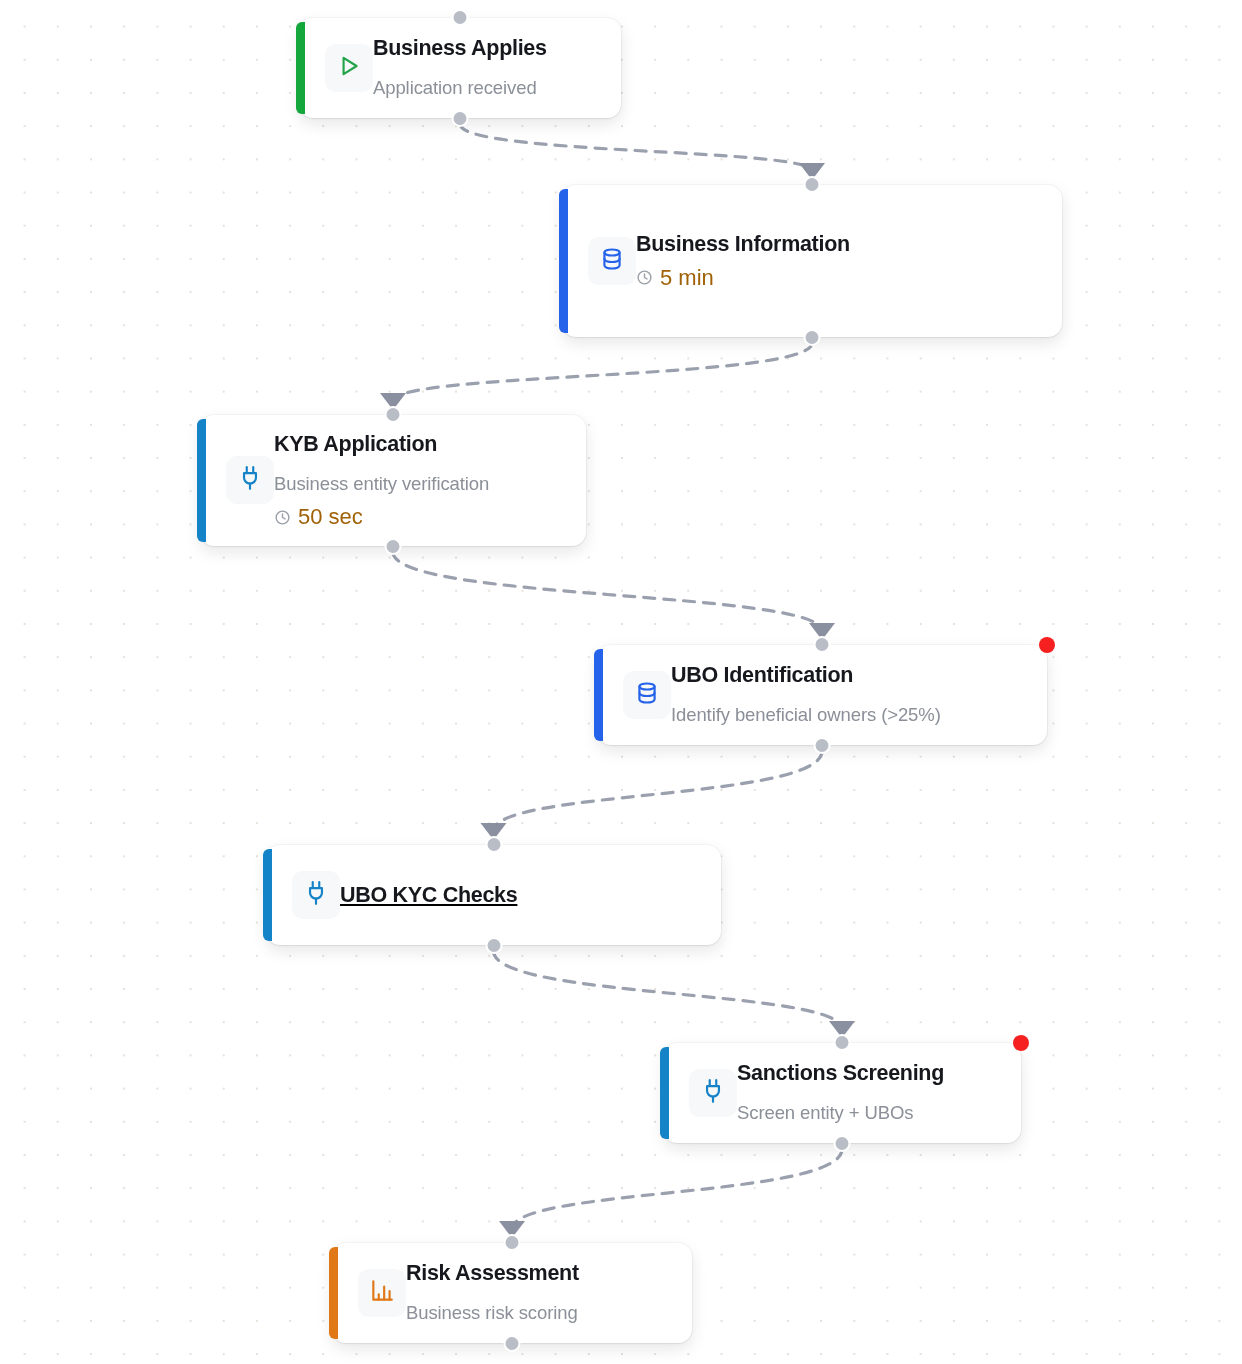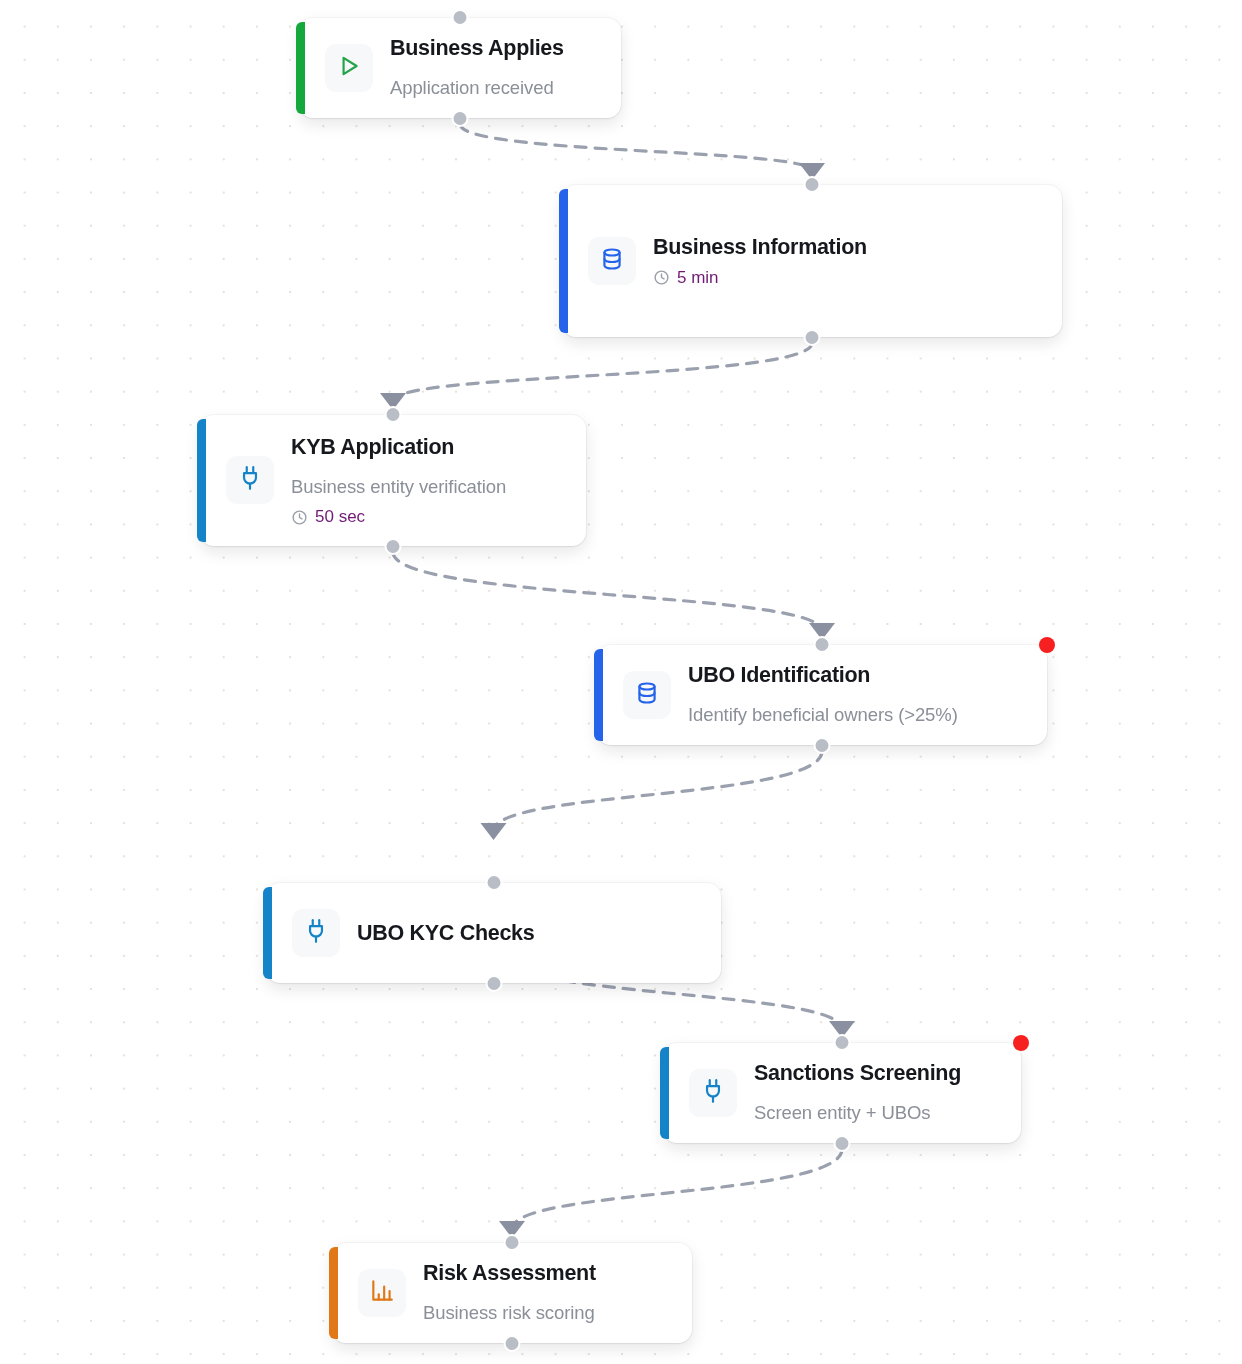--- a/index.html
+++ b/index.html
@@ -47,21 +47,20 @@
     position: absolute;
     left: -3px;
     top: 4px;
     bottom: 4px;
     width: 9px;
     border-radius: 6px 0 0 6px;
   }
   .node-inner {
     display: flex;
     align-items: center;
-    gap: 17px;
     padding: 0 22px 0 26px;
     width: 100%;
     box-sizing: border-box;
   }
   .icon-tile {
     width: 48px;
     height: 48px;
     min-width: 48px;
     border-radius: 11px;
     background: #f7f8f9;
@@ -92,22 +91,22 @@
     letter-spacing: -0.1px;
   }
   .node-sub.wrap {
     white-space: normal;
   }
   .node-meta {
     display: flex;
     align-items: center;
     gap: 7px;
     margin-top: 7px;
-    font-size: 17px;
-    color: #701a75;
+    font-size: 22px;
+    color: #a16207;
   }
   .node-meta svg { display:block; }
   .badge-dot {
     position: absolute;
     width: 16px;
     height: 16px;
     border-radius: 50%;
     background: #f5201f;
     top: -8px;
     right: -8px;
@@ -227,21 +226,21 @@
           </div>
           <div class="node-text">
             <div class="node-title">UBO Identification</div>
             <div class="node-sub">Identify beneficial owners (&gt;25%)</div>
           </div>
         </div>
         <div class="badge-dot" style="background: rgb(245, 32, 31);"></div>
         <div class="handle top"></div>
         <div class="handle bottom"></div>
       </div>
-      <div class="node" style="left: 266px; top: 883px; width: 455px; height: 100px;">
+      <div class="node" style="left: 266px; top: 845px; width: 455px; height: 100px; text-decoration: underline;">
         <div class="accent" style="background: rgb(21, 131, 199);"></div>
         <div class="node-inner">
           <div class="icon-tile">
             <span><svg width="26" height="26" viewBox="0 0 24 24" stroke="#1583c7" fill="none" stroke-width="2" stroke-linecap="round" stroke-linejoin="round">
                 <path d="M9 2v5"></path>
                 <path d="M15 2v5"></path>
                 <path d="M6.5 7.5h11v4.2a5.5 5.5 0 0 1-5.5 5.5 5.5 5.5 0 0 1-5.5-5.5z"></path>
                 <path d="M12 17.2V22"></path>
               </svg></span>
           </div>

